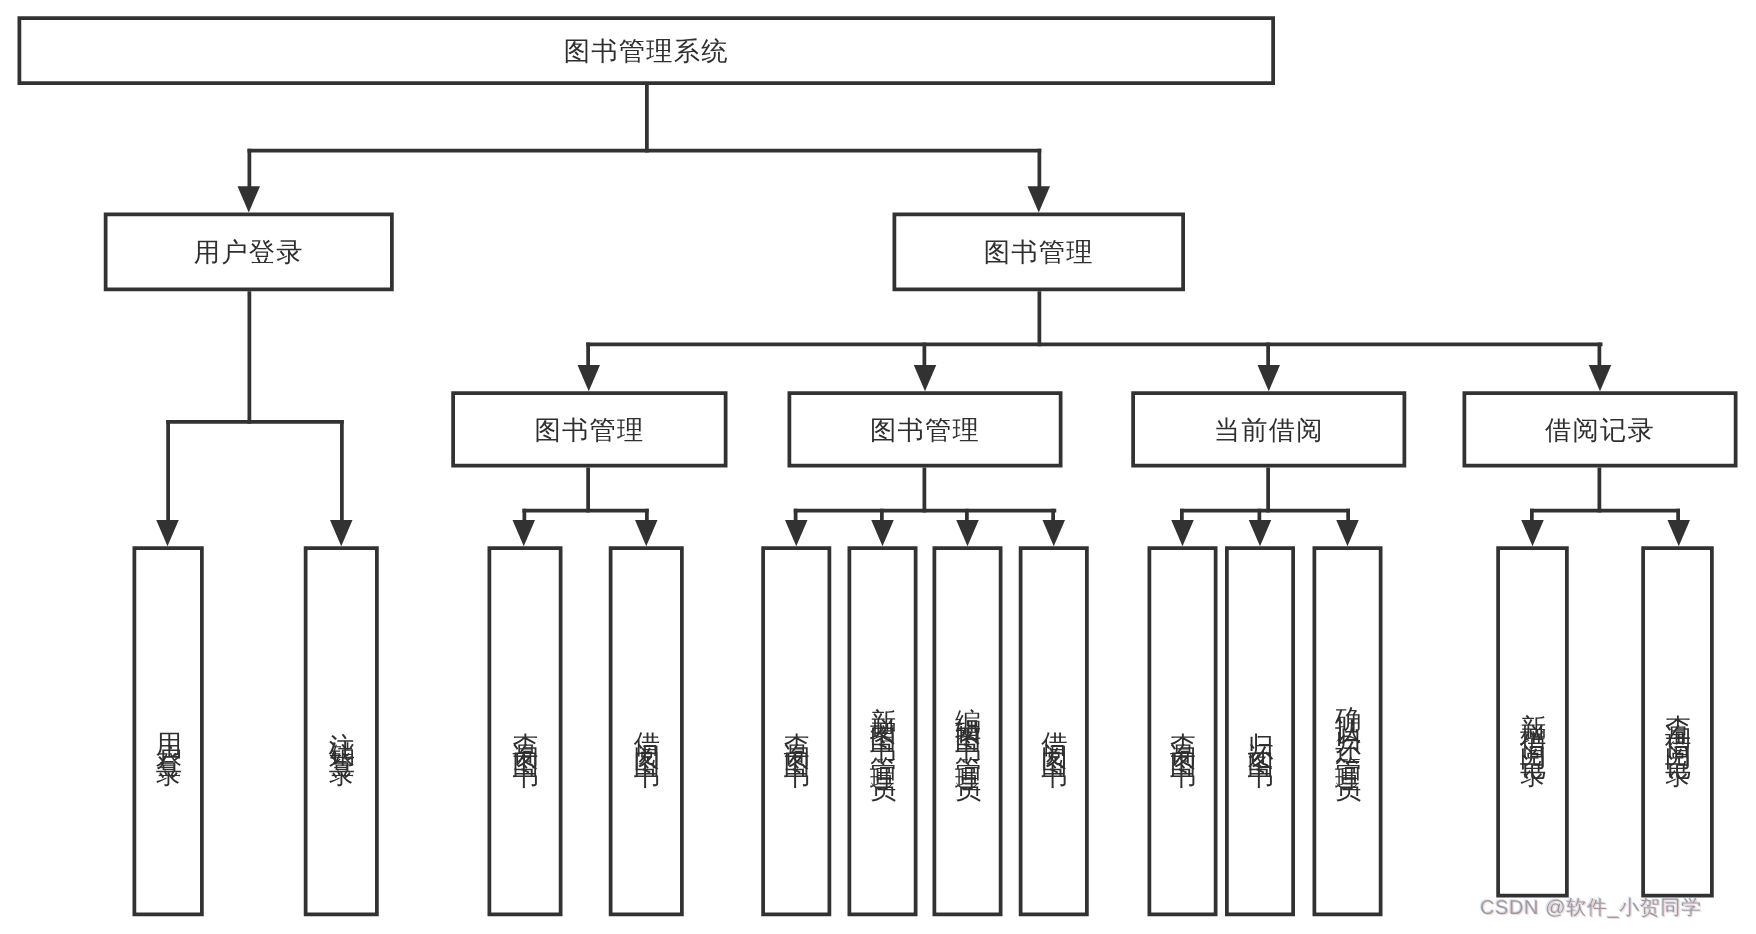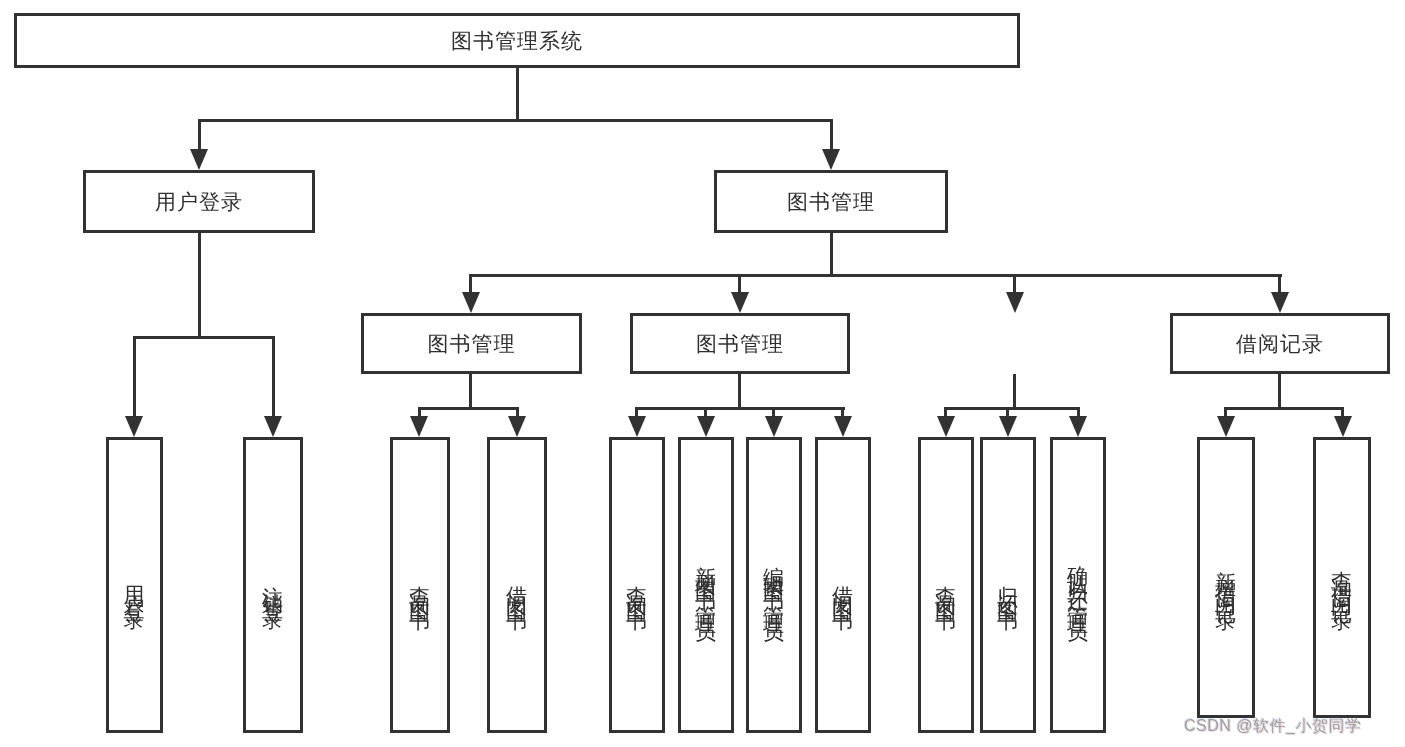--- a/index.html
+++ b/index.html
@@ -67,20 +67,23 @@
   <div class="arrow" style="left:462px;top:292px;"></div>
   <div class="arrow" style="left:731px;top:292px;"></div>
   <div class="arrow" style="left:1006px;top:292px;"></div>
   <div class="arrow" style="left:1271px;top:292px;"></div>
 
   <div class="box hbox" style="left:361px;top:313px;width:221px;height:61px;">
     <span>图书管理</span>
   </div>
   <div class="box hbox" style="left:630px;top:313px;width:220px;height:61px;">
     <span>图书管理</span>
+  </div>
+  <div class="box hbox" style="left:905px;top:313px;width:220px;height:61px;">
+    <span>当前借阅</span>
   </div>
   <div class="box hbox" style="left:1170px;top:313px;width:220px;height:61px;">
     <span>借阅记录</span>
   </div>
 
   <div class="line" style="left:469px;top:374px;width:3px;height:36px;"></div>
   <div class="line" style="left:418px;top:407px;width:101px;height:3px;"></div>
   <div class="line" style="left:418px;top:407px;width:3px;height:12px;"></div>
   <div class="line" style="left:516px;top:407px;width:3px;height:12px;"></div>
   <div class="arrow" style="left:410px;top:416px;"></div>

